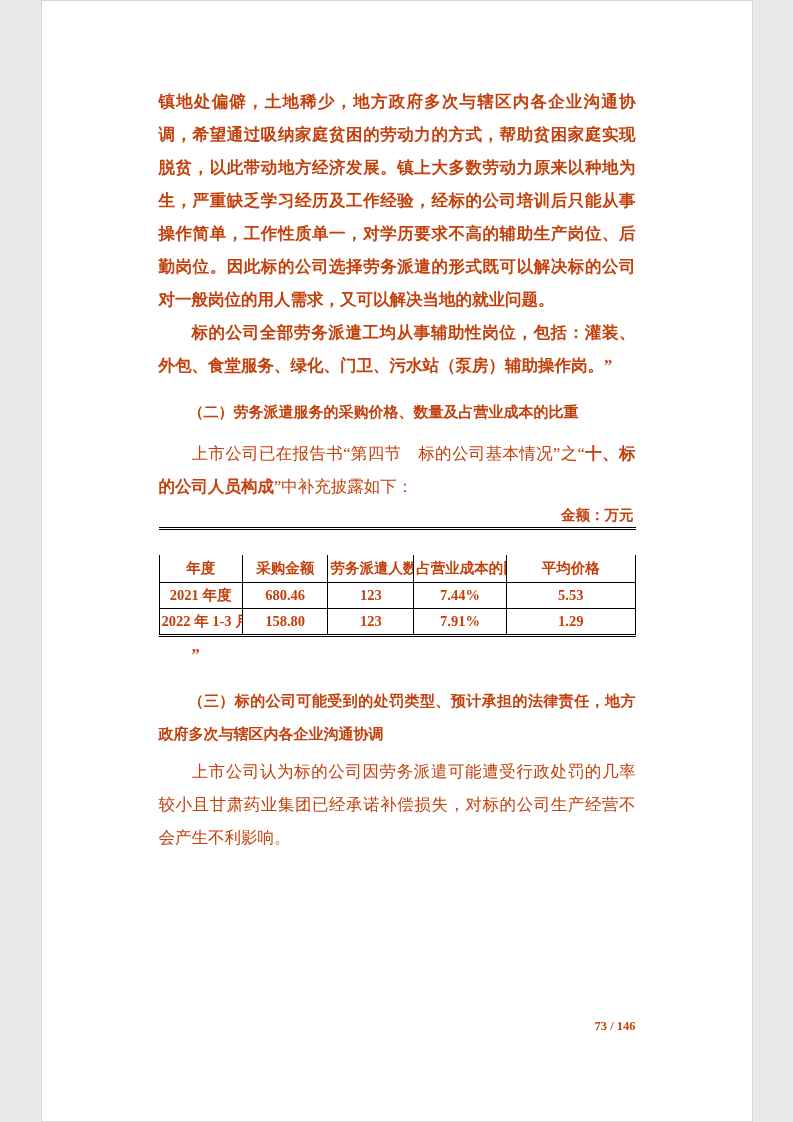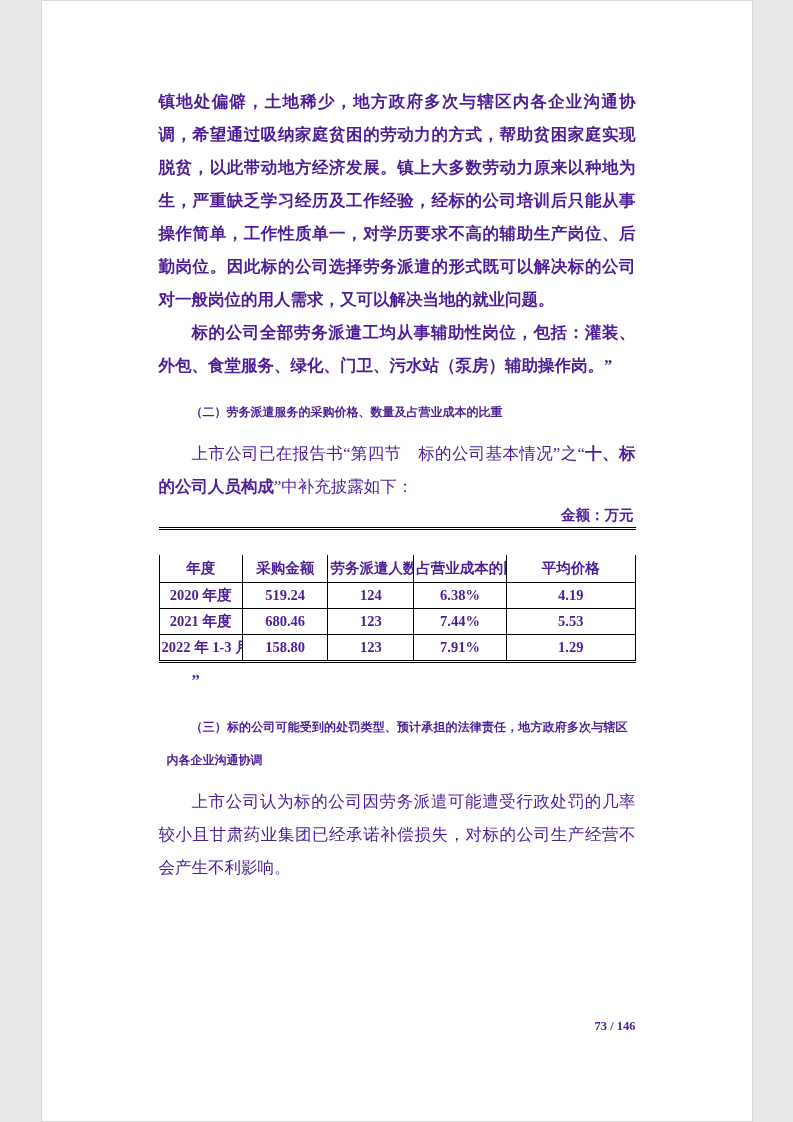--- a/index.html
+++ b/index.html
@@ -4,43 +4,43 @@
 <style>
   html,body { margin:0; padding:0; background:#e8e8e8; }
   .page {
     position:relative;
     width:712px; height:1122px;
     margin:0 auto;
     background:#ffffff;
     border:1px solid #d9d9d9;
     box-sizing:border-box;
     font-family:"Liberation Serif","DejaVu Serif",serif;
-    color:#4c1d95;
+    color:#c2410c;
     overflow:hidden;
     text-decoration:underline;
   }
   .content {
     position:absolute;
     left:117px; right:116px; top:84px;
   }
   .body-text {
     font-size:16.5px;
     line-height:33px;
     text-align:justify;
     margin:0;
   }
   .indent { text-indent:2em; }
   .kai { font-weight:bold; }             
   .heading {
-    font-size:12px;
+    font-size:15px;
     font-weight:bold;
     line-height:33px;
     text-align:justify;
     text-indent:2em;
-    margin:8px;
+    margin:0;
   }
   .heading-2 { margin-top:14px; }
   .heading-3 { margin-top:16px; }
   .mt-sm { margin-top:8px; }
   .mt-xs { margin-top:2px; }
   .mt-para { margin-top:4px; }
   .mt-para2 { margin-top:6px; }
   .unit-note {
     text-align:right;
     font-weight:bold;
@@ -119,27 +119,20 @@
           <tr>
             <th>年度</th>
             <th>采购金额</th>
             <th>劳务派遣人数</th>
             <th>占营业成本的比重</th>
             <th>平均价格</th>
           </tr>
         </thead>
         <tbody>
           <tr>
-            <td>2020 年度</td>
-            <td>519.24</td>
-            <td>124</td>
-            <td>6.38%</td>
-            <td>4.19</td>
-          </tr>
-          <tr>
             <td>2021 年度</td>
             <td>680.46</td>
             <td>123</td>
             <td>7.44%</td>
             <td>5.53</td>
           </tr>
           <tr>
             <td>2022 年 1-3 月</td>
             <td>158.80</td>
             <td>123</td>

